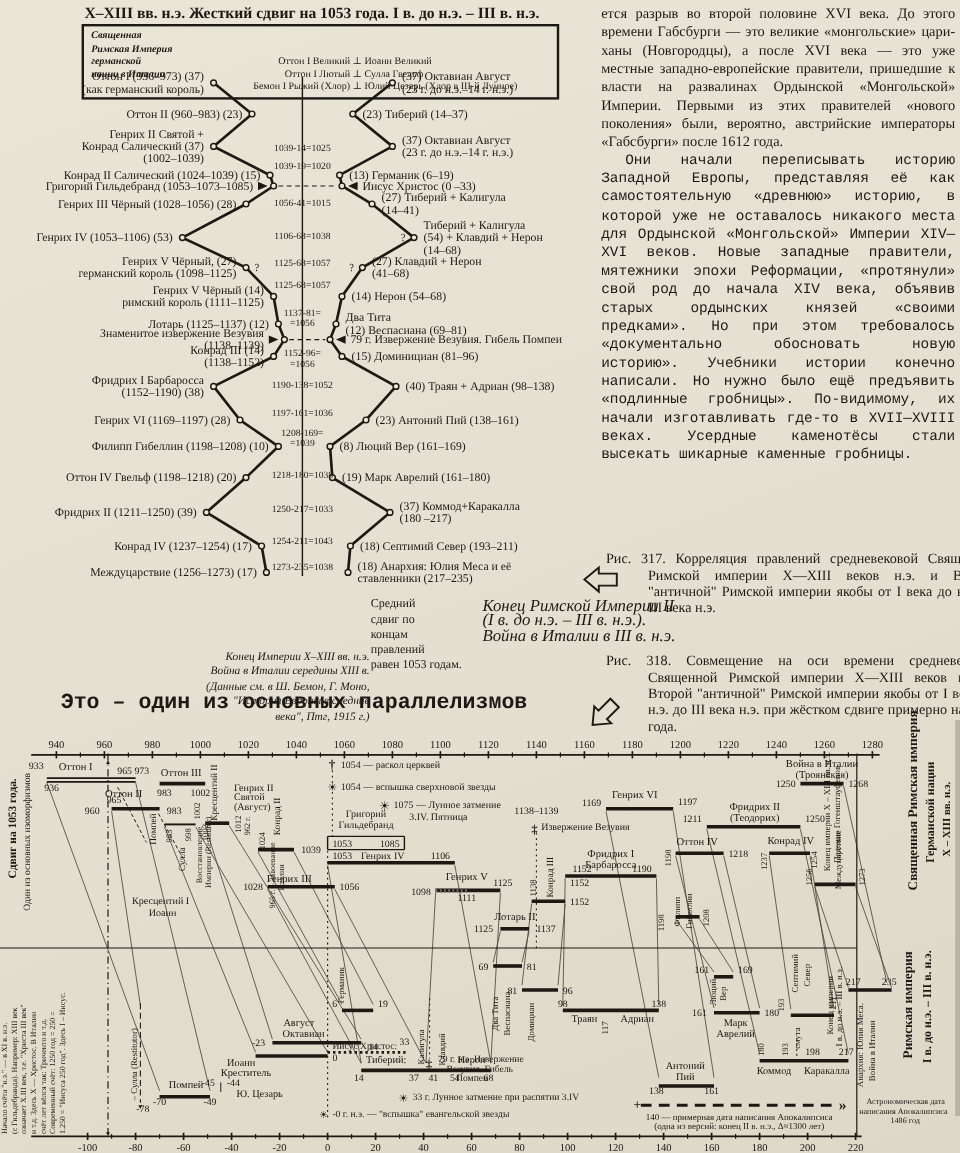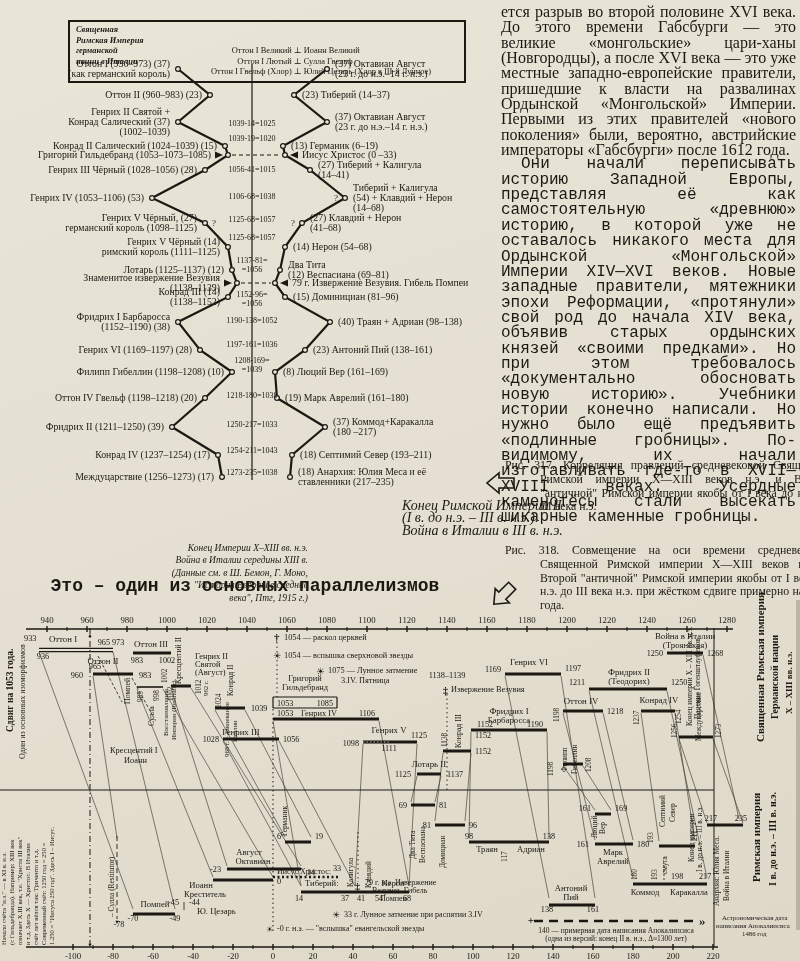--- a/index.html
+++ b/index.html
@@ -17,53 +17,54 @@
   .lp-sep{width:12px;text-align:center;color:#1c1914;}
   .lp-r{flex:1.45;text-align:left;}
   svg{overflow:visible;display:block;}
   .hg-svg{top:60px;left:0;}
   .tl-svg{top:614px;left:0;}
   .foot-left{top:496px;left:18px;width:290px;text-align:right;font-style:italic;font-size:9.5px;line-height:12.4px;white-space:pre-line;margin-top:46px;}
   .foot-center{top:498px;left:309px;width:110px;font-size:10px;line-height:12.8px;white-space:pre-line;}
   .foot-right{top:500px;left:402px;width:180px;font-style:italic;font-size:14px;line-height:12.4px;white-space:pre-line;}
   .close1{top:562px;left:40px;width:410px;text-align:center;font-size:11px;}
   .close2{top:576px;left:40px;width:410px;text-align:center;font-size:18px;font-weight:bold;font-family:Liberation Mono, monospace;}
-  .rcol{top:4px;left:501px;width:295px;font-size:16px;line-height:15.35px;text-align:justify;}
+  .rcol{top:4px;left:501px;width:295px;font-size:12px;line-height:15.35px;text-align:justify;}
   .rcol p{margin:0;}
   .rcol p.p2{text-indent:20px;font-family:Liberation Mono, monospace;}
   .caption{font-size:11.8px;line-height:13.8px;text-align:justify;padding-left:35px;text-indent:-35px;}
   .cap317{top:459px;left:505px;width:291px;}
   .cap318{top:544px;left:505px;width:291px;}
   .arrow-icon{stroke:#1c1914;stroke-width:1.6;fill:none;}
   .smudge{top:600px;right:0;width:4px;height:330px;background:#8d8574;opacity:.45;}
 </style>
 </head>
 <body>
 
 <div class="page">
 
+  <div class="abs title">Х–XIII вв. н.э. Жесткий сдвиг на 1053 года. I в. до н.э. – III в. н.э.</div>
 
   <div class="abs legend-box">
     <div class="legend-left">Священная
 Римская Империя
 германской
 нации в Италии</div>
     <div class="legend-pairs" id="legend-pairs">
         <div class="lp-row">
           <span class="lp-l">Оттон I Великий</span>
           <span class="lp-sep">⊥</span>
           <span class="lp-r">Иоанн Великий</span>
         </div>
         <div class="lp-row">
           <span class="lp-l">Оттон I Лютый</span>
           <span class="lp-sep">⊥</span>
           <span class="lp-r">Сулла Гвельф</span>
         </div>
         <div class="lp-row">
-          <span class="lp-l">Оттон I Гвельф (Хлор)</span>
+          <span class="lp-l">Бемон I Рыжий (Хлор)</span>
           <span class="lp-sep">⊥</span>
           <span class="lp-r">Юлий Цезарь (Хлор в III-й Лунное)</span>
         </div>
       </div>
   </div>
 
   <svg class="abs hg-svg" id="hg-svg" width="497" height="432">
       <line x1="252" y1="4" x2="252" y2="420" stroke="#1c1914" stroke-width="1.2"></line>
       <polyline points="178,9 210,35 178,62 225,86 228,95 205,110 152,138 205,163 228,187 232,210 237,223 228,237 178,262 200,290 232,312 205,338 172,367 218,395 222,417 " fill="none" stroke="#1c1914" stroke-width="2.2"></polyline>
       <polyline points="327,9 294,35 327,62 283,86 285,95 310,110 345,138 302,163 285,187 280,210 275,223 285,237 330,262 305,290 275,312 277,338 325,367 292,395 290,417 " fill="none" stroke="#1c1914" stroke-width="2.2"></polyline>
@@ -187,20 +188,25 @@
       <text x="298" y="414.8" fill="#1c1914" font-size="9.8" font-family="&quot;Liberation Serif&quot;,&quot;DejaVu Serif&quot;,serif" text-anchor="start">(18) Анархия: Юлия Меса и её</text>
       <text x="298" y="425.2" fill="#1c1914" font-size="9.8" font-family="&quot;Liberation Serif&quot;,&quot;DejaVu Serif&quot;,serif" text-anchor="start">ставленники (217–235)</text>
       <text x="252" y="415" fill="#1c1914" font-size="8" font-family="&quot;Liberation Serif&quot;,&quot;DejaVu Serif&quot;,serif" text-anchor="middle">1273-235=1038</text>
     </svg>
 
   <div class="abs foot-left">Конец Империи X–XIII вв. н.э.
 Война в Италии середины XIII в.
 (Данные см. в Ш. Бемон, Г. Моно,
 "История Европы в средние
 века", Птг, 1915 г.)</div>
+  <div class="abs foot-center">Средний
+сдвиг по
+концам
+правлений
+равен 1053 годам.</div>
   <div class="abs foot-right">Конец Римской Империи II
 (I в. до н.э. – III в. н.э.).
 Война в Италии в III в. н.э.</div>
   <div class="abs close2">Это – один из основных параллелизмов</div>
 
   <div class="abs rcol">
     <p>ется разрыв во второй половине XVI века. До этого времени Габсбурги — это великие «монгольские» цари-ханы (Новгородцы), а после XVI века — это уже местные западно-европейские правители, пришедшие к власти на развалинах Ордынской «Монгольской» Империи. Первыми из этих правителей «нового поколения» были, вероятно, австрийские императоры «Габсбурги» после 1612 года.</p>
     <p class="p2">Они начали переписывать историю Западной Европы, представляя её как самостоятельную «древнюю» историю, в которой уже не оставалось никакого места для Ордынской «Монгольской» Империи XIV—XVI веков. Новые западные правители, мятежники эпохи Реформации, «протянули» свой род до начала XIV века, объявив старых ордынских князей «своими предками». Но при этом требовалось «документально обосновать новую историю». Учебники истории конечно написали. Но нужно было ещё предъявить «подлинные гробницы». По-видимому, их начали изготавливать где-то в XVII—XVIII веках. Усердные каменотёсы стали высекать шикарные каменные гробницы.</p>
   </div>
 

